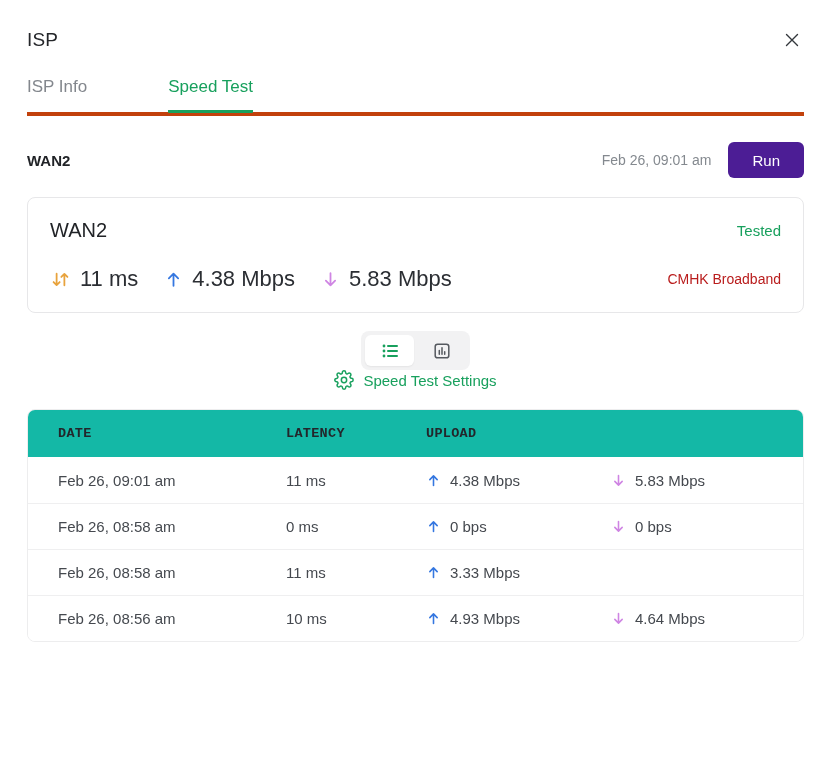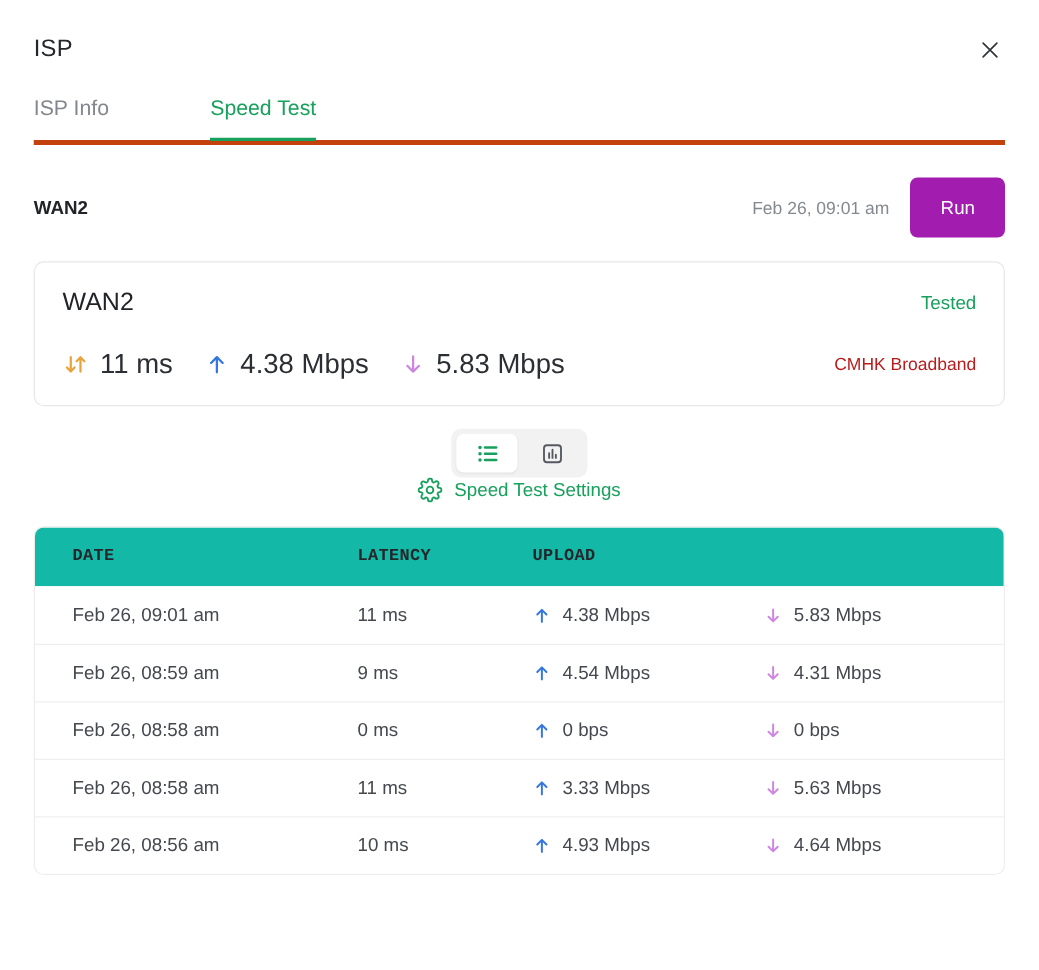--- a/index.html
+++ b/index.html
@@ -14,21 +14,21 @@
   
   .tabs { display:flex; gap:34px; margin-top:25px; border-bottom:4px solid #c2410c; }
   .tab { font-size:17px; padding-bottom:13px; color:#83878d; cursor:pointer; border-bottom:3px solid transparent; margin-bottom:-1px; border-radius:1px; }
   .tab.active { color:#18a05d; border-bottom-color:#18a05d;margin-left:47px; }
 
   
   .wan-row { display:flex; align-items:center; margin-top:26px; }
   .wan-label { font-size:15px; font-weight:700; color:#212327; }
   .wan-right { margin-left:auto; display:flex; align-items:center; gap:17px; }
   .wan-time { font-size:14px; color:#84898f; }
-  .run-btn { background:#a21caf; color:#fff; font-size:15px; font-weight:500; border:none; border-radius:6px; height:48px; padding:0 24px; cursor:pointer; font-family:inherit; }
+  .run-btn { background:#4c1d95; color:#fff; font-size:15px; font-weight:500; border:none; border-radius:6px; height:36px; padding:0 24px; cursor:pointer; font-family:inherit; }
 
   
   .result-card { margin-top:19px; border:1px solid #e7e7e9; border-radius:8px; padding:21px 22px 20px 22px; }
   .card-top { display:flex; align-items:center; justify-content:space-between; }
   .card-title { font-size:20px; color:#212327; font-weight:500; }
   .card-status { font-size:15px; color:#18a05d; }
   .card-stats { display:flex; align-items:center; margin-top:24px; }
   .stat { display:flex; align-items:center; gap:9px; margin-right:26px; }
   .stat-value { font-size:22px; color:#2b2e33; }
   .card-provider { margin-left:auto; font-size:14px; color:#b91c1c; }
@@ -167,99 +167,71 @@
     <div class="t-cell">
       <span>
         <svg width="15" height="15" viewBox="0 0 18 18" fill="none" stroke="#cf85e3" stroke-width="1.9" stroke-linecap="round" stroke-linejoin="round">
           <path d="M9 3 V14.5 M4.6 10.1 L9 14.5 L13.4 10.1"></path>
         </svg>
       </span>
       <span>5.83 Mbps</span>
     </div>
   </div>
 
-  <div class="t-row">
-    <div class="t-cell">Feb 26, 08:59 am</div>
-    <div class="t-cell">9 ms</div>
-    <div class="t-cell">
-      <span>
-        <svg width="15" height="15" viewBox="0 0 18 18" fill="none" stroke="#3577e0" stroke-width="1.9" stroke-linecap="round" stroke-linejoin="round">
-          <path d="M9 15 V3.5 M4.6 7.9 L9 3.5 L13.4 7.9"></path>
-        </svg>
-      </span>
-      <span>4.54 Mbps</span>
+
+  <div class="t-row">
+    <div class="t-cell">Feb 26, 08:58 am</div>
+    <div class="t-cell">0 ms</div>
+    <div class="t-cell">
+      <span>
+        <svg width="15" height="15" viewBox="0 0 18 18" fill="none" stroke="#3577e0" stroke-width="1.9" stroke-linecap="round" stroke-linejoin="round">
+          <path d="M9 15 V3.5 M4.6 7.9 L9 3.5 L13.4 7.9"></path>
+        </svg>
+      </span>
+      <span>0 bps</span>
     </div>
     <div class="t-cell">
       <span>
         <svg width="15" height="15" viewBox="0 0 18 18" fill="none" stroke="#cf85e3" stroke-width="1.9" stroke-linecap="round" stroke-linejoin="round">
           <path d="M9 3 V14.5 M4.6 10.1 L9 14.5 L13.4 10.1"></path>
         </svg>
       </span>
-      <span>4.31 Mbps</span>
+      <span>0 bps</span>
     </div>
   </div>
 
   <div class="t-row">
     <div class="t-cell">Feb 26, 08:58 am</div>
-    <div class="t-cell">0 ms</div>
-    <div class="t-cell">
-      <span>
-        <svg width="15" height="15" viewBox="0 0 18 18" fill="none" stroke="#3577e0" stroke-width="1.9" stroke-linecap="round" stroke-linejoin="round">
-          <path d="M9 15 V3.5 M4.6 7.9 L9 3.5 L13.4 7.9"></path>
-        </svg>
-      </span>
-      <span>0 bps</span>
+    <div class="t-cell">11 ms</div>
+    <div class="t-cell">
+      <span>
+        <svg width="15" height="15" viewBox="0 0 18 18" fill="none" stroke="#3577e0" stroke-width="1.9" stroke-linecap="round" stroke-linejoin="round">
+          <path d="M9 15 V3.5 M4.6 7.9 L9 3.5 L13.4 7.9"></path>
+        </svg>
+      </span>
+      <span>3.33 Mbps</span>
+    </div>
+  </div>
+
+  <div class="t-row">
+    <div class="t-cell">Feb 26, 08:56 am</div>
+    <div class="t-cell">10 ms</div>
+    <div class="t-cell">
+      <span>
+        <svg width="15" height="15" viewBox="0 0 18 18" fill="none" stroke="#3577e0" stroke-width="1.9" stroke-linecap="round" stroke-linejoin="round">
+          <path d="M9 15 V3.5 M4.6 7.9 L9 3.5 L13.4 7.9"></path>
+        </svg>
+      </span>
+      <span>4.93 Mbps</span>
     </div>
     <div class="t-cell">
       <span>
         <svg width="15" height="15" viewBox="0 0 18 18" fill="none" stroke="#cf85e3" stroke-width="1.9" stroke-linecap="round" stroke-linejoin="round">
           <path d="M9 3 V14.5 M4.6 10.1 L9 14.5 L13.4 10.1"></path>
         </svg>
       </span>
-      <span>0 bps</span>
-    </div>
-  </div>
-
-  <div class="t-row">
-    <div class="t-cell">Feb 26, 08:58 am</div>
-    <div class="t-cell">11 ms</div>
-    <div class="t-cell">
-      <span>
-        <svg width="15" height="15" viewBox="0 0 18 18" fill="none" stroke="#3577e0" stroke-width="1.9" stroke-linecap="round" stroke-linejoin="round">
-          <path d="M9 15 V3.5 M4.6 7.9 L9 3.5 L13.4 7.9"></path>
-        </svg>
-      </span>
-      <span>3.33 Mbps</span>
-    </div>
-    <div class="t-cell">
-      <span>
-        <svg width="15" height="15" viewBox="0 0 18 18" fill="none" stroke="#cf85e3" stroke-width="1.9" stroke-linecap="round" stroke-linejoin="round">
-          <path d="M9 3 V14.5 M4.6 10.1 L9 14.5 L13.4 10.1"></path>
-        </svg>
-      </span>
-      <span>5.63 Mbps</span>
-    </div>
-  </div>
-
-  <div class="t-row">
-    <div class="t-cell">Feb 26, 08:56 am</div>
-    <div class="t-cell">10 ms</div>
-    <div class="t-cell">
-      <span>
-        <svg width="15" height="15" viewBox="0 0 18 18" fill="none" stroke="#3577e0" stroke-width="1.9" stroke-linecap="round" stroke-linejoin="round">
-          <path d="M9 15 V3.5 M4.6 7.9 L9 3.5 L13.4 7.9"></path>
-        </svg>
-      </span>
-      <span>4.93 Mbps</span>
-    </div>
-    <div class="t-cell">
-      <span>
-        <svg width="15" height="15" viewBox="0 0 18 18" fill="none" stroke="#cf85e3" stroke-width="1.9" stroke-linecap="round" stroke-linejoin="round">
-          <path d="M9 3 V14.5 M4.6 10.1 L9 14.5 L13.4 10.1"></path>
-        </svg>
-      </span>
       <span>4.64 Mbps</span>
     </div>
   </div>
 </div>
   </div>
 
 </div>
 
 </body></html>

